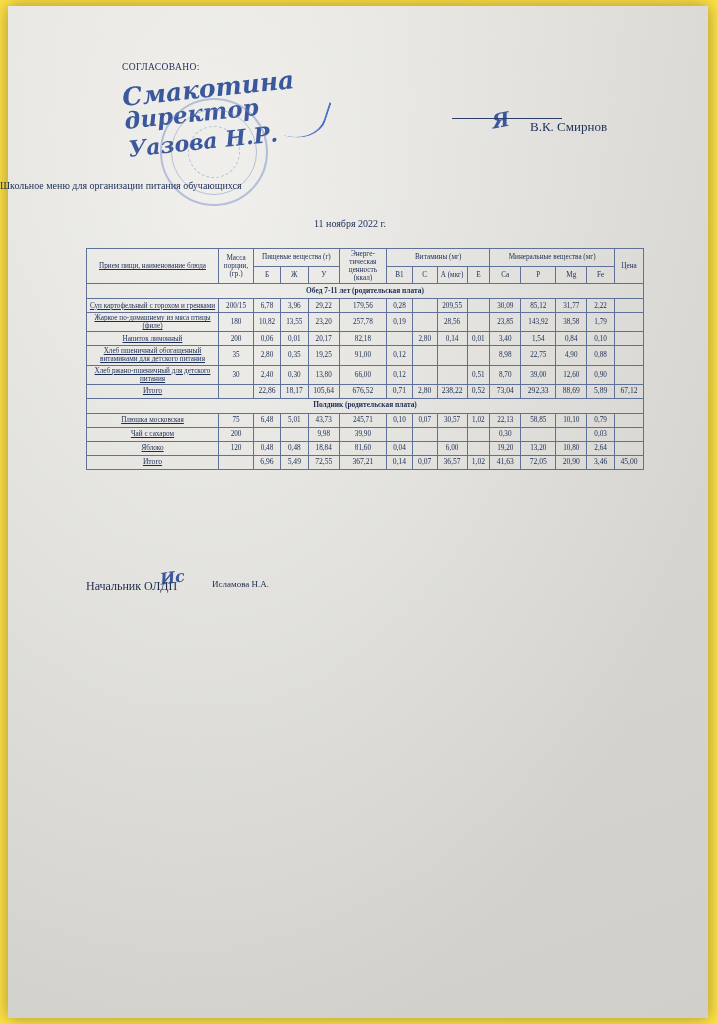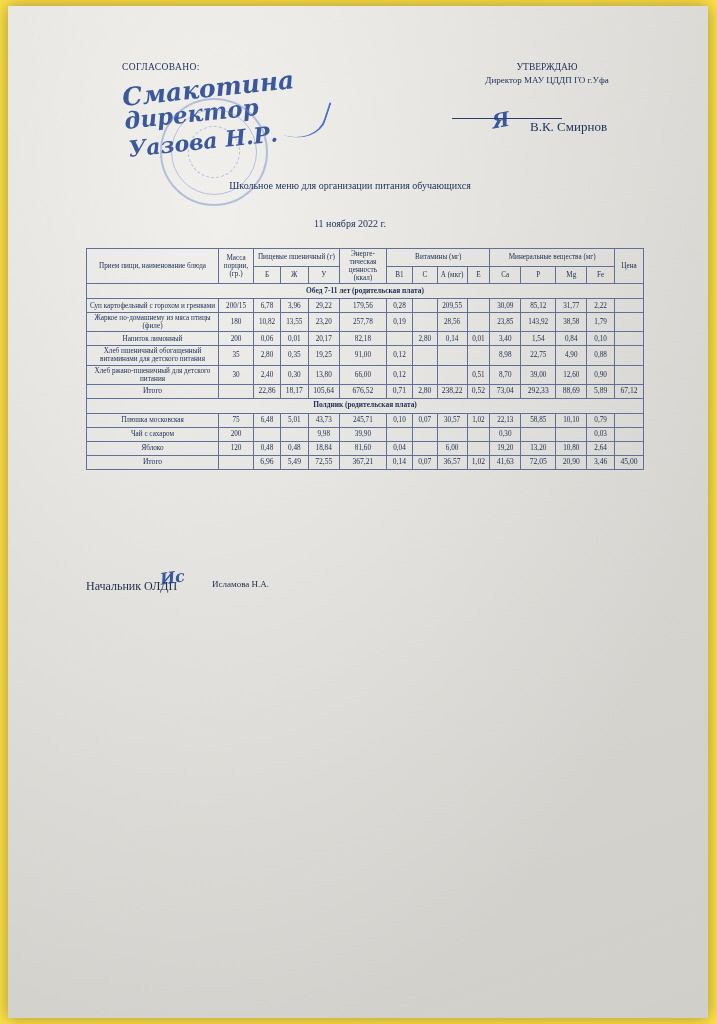--- a/index.html
+++ b/index.html
@@ -123,21 +123,20 @@
     position: absolute;
     left: 26px; top: 26px; right: 26px; bottom: 26px;
     border: 1px dashed #6c86c9;
     border-radius: 50%;
   }
 
   .doc-title {
     position: absolute;
     left: 0; top: 180px;
     width: 700px;
-    text-align: center;
     font-size: 10px;
     color: #20335c;
   }
   .doc-date {
     position: absolute;
     left: 0; top: 218px;
     width: 700px;
     text-align: center;
     font-size: 10px;
     color: #20335c;
@@ -156,21 +155,21 @@
   }
   table.menu th, table.menu td {
     border: 1px solid #5f7099;
     padding: 1px 2px;
     text-align: center;
     vertical-align: middle;
     line-height: 1.12;
     height: 11px;
   }
   table.menu th { font-weight: normal; }
-  td.name, th.name { text-align: left; padding-left: 3px; }
+  td.name, th.name { text-align: left; padding-left: 3px; text-decoration: underline; }
   tr.section td {
     font-weight: bold;
     font-size: 7.4px;
     height: 12px;
   }
   tr.total td { font-size: 7.6px; }
 </style>
 </head>
 <body>
 
@@ -179,24 +178,20 @@
   <div class="content">
 
     <div class="hdr-left">СОГЛАСОВАНО:</div>
 
     <div class="scrawl s1">Смакотина</div>
     <div class="scrawl s2">директор</div>
     <div class="scrawl s3">Уазова Н.Р.</div>
     <div class="tick"></div>
     <div class="stamp"></div>
 
-    <div class="hdr-right">
-      <div>УТВЕРЖДАЮ</div>
-      <div class="l2">Директор МАУ ЦДДП ГО г.Уфа</div>
-    </div>
     <div class="sig-line"></div>
     <div class="scrawl s4">Я</div>
     <div class="sig-name">В.К. Смирнов</div>
 
     <div class="doc-title">Школьное меню для организации питания обучающихся</div>
     <div class="doc-date">11 ноября 2022 г.</div>
 
     <table class="menu">
       <colgroup>
         <col style="width:128px">
@@ -212,21 +207,21 @@
         <col style="width:30px">
         <col style="width:34px">
         <col style="width:30px">
         <col style="width:27px">
         <col style="width:28px">
       </colgroup>
       <thead>
         <tr>
           <th class="name" rowspan="2">Прием пищи, наименование блюда</th>
           <th rowspan="2">Масса порции, (гр.)</th>
-          <th colspan="3">Пищевые пшеничный (г)</th>
+          <th colspan="3">Пищевые вещества (г)</th>
           <th rowspan="2">Энерге-тическая ценность (ккал)</th>
           <th colspan="4">Витамины (мг)</th>
           <th colspan="4">Минеральные вещества (мг)</th>
           <th rowspan="2">Цена</th>
         </tr>
         <tr>
           <th>Б</th>
           <th>Ж</th>
           <th>У</th>
           <th>В1</th>

